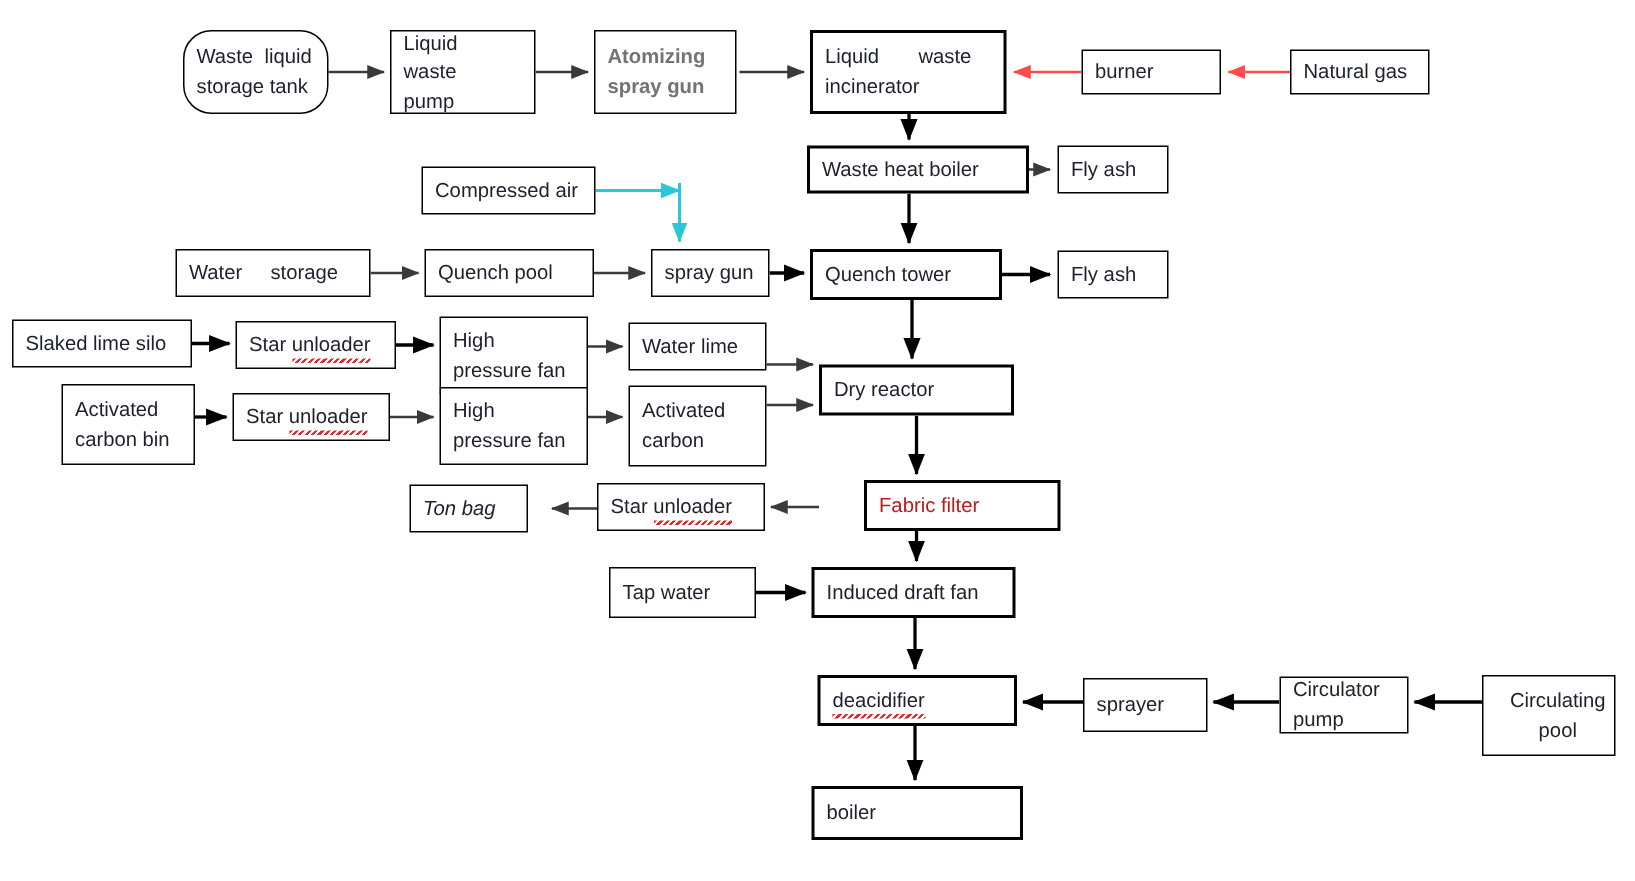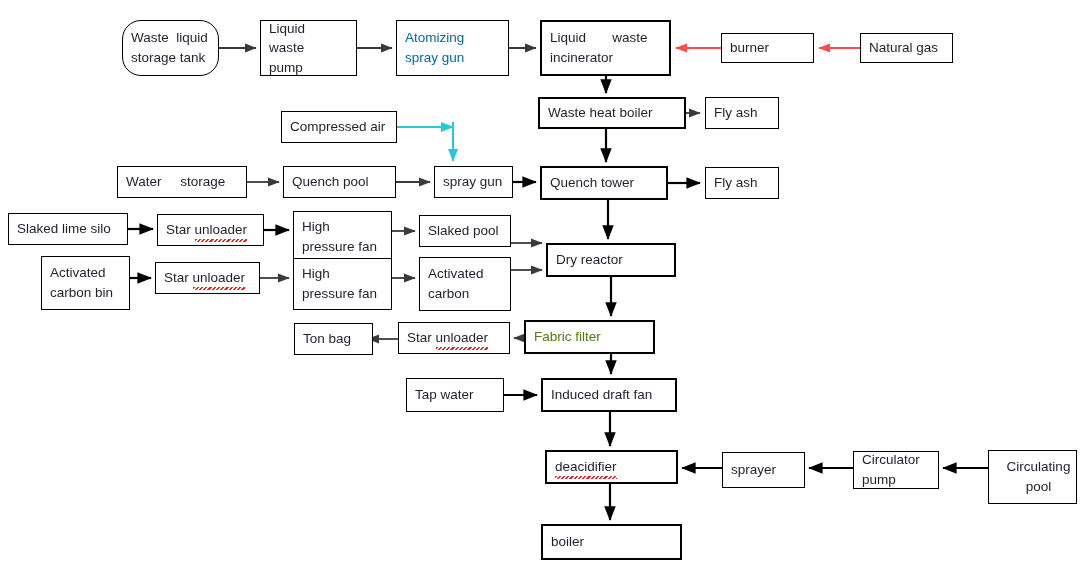--- a/index.html
+++ b/index.html
@@ -69,50 +69,50 @@
         <path d="M853,468 L809,468" fill="none" stroke="#000000" stroke-width="2.2" marker-end="url(#ah-black)"></path>
         <path d="M988,468 L943,468" fill="none" stroke="#000000" stroke-width="2.2" marker-end="url(#ah-black)"></path>
         <path d="M610,484 L610,520" fill="none" stroke="#000000" stroke-width="2.2" marker-end="url(#ah-black)"></path>
       </g>
   </svg>
   <div id="node-layer">
       <div class="node" style="left: 122px; top: 20px; width: 97px; height: 56px; border-color: rgb(0, 0, 0); color: rgb(31, 31, 46); border-radius: 19px;"><span>Waste  liquid
 storage tank</span></div>
       <div class="node" style="left: 260px; top: 20px; width: 97px; height: 56px; border-color: rgb(0, 0, 0); color: rgb(31, 31, 46);"><span>Liquid   waste
 pump</span></div>
-      <div class="node" style="left: 396px; top: 20px; width: 113px; height: 56px; border-color: rgb(0, 0, 0); color: #0369a1;"><span>Atomizing
+      <div class="node" style="left: 396px; top: 20px; width: 95px; height: 56px; border-color: rgb(0, 0, 0); color: #737373; font-weight: bold;"><span>Atomizing
 spray gun</span></div>
       <div class="node bold" style="left: 540px; top: 20px; width: 131px; height: 56px; border-color: rgb(0, 0, 0); color: rgb(31, 31, 46);"><span>Liquid       waste
 incinerator</span></div>
       <div class="node" style="left: 721px; top: 33px; width: 93px; height: 30px; border-color: rgb(0, 0, 0); color: rgb(31, 31, 46);"><span>burner</span></div>
       <div class="node" style="left: 860px; top: 33px; width: 93px; height: 30px; border-color: rgb(0, 0, 0); color: rgb(31, 31, 46);"><span>Natural gas</span></div>
       <div class="node bold" style="left: 538px; top: 97px; width: 148px; height: 32px; border-color: rgb(0, 0, 0); color: rgb(31, 31, 46);"><span>Waste heat boiler</span></div>
       <div class="node" style="left: 705px; top: 97px; width: 74px; height: 32px; border-color: rgb(0, 0, 0); color: rgb(31, 31, 46);"><span>Fly ash</span></div>
       <div class="node" style="left: 281px; top: 111px; width: 116px; height: 32px; border-color: rgb(0, 0, 0); color: rgb(31, 31, 46);"><span>Compressed air</span></div>
       <div class="node" style="left: 117px; top: 166px; width: 130px; height: 32px; border-color: rgb(0, 0, 0); color: rgb(31, 31, 46);"><span>Water     storage</span></div>
       <div class="node" style="left: 283px; top: 166px; width: 113px; height: 32px; border-color: rgb(0, 0, 0); color: rgb(31, 31, 46);"><span>Quench pool</span></div>
       <div class="node" style="left: 434px; top: 166px; width: 79px; height: 32px; border-color: rgb(0, 0, 0); color: rgb(31, 31, 46);"><span>spray gun</span></div>
       <div class="node bold" style="left: 540px; top: 166px; width: 128px; height: 34px; border-color: rgb(0, 0, 0); color: rgb(31, 31, 46);"><span>Quench tower</span></div>
       <div class="node" style="left: 705px; top: 167px; width: 74px; height: 32px; border-color: rgb(0, 0, 0); color: rgb(31, 31, 46);"><span>Fly ash</span></div>
       <div class="node" style="left: 8px; top: 213px; width: 120px; height: 32px; border-color: rgb(0, 0, 0); color: rgb(31, 31, 46);"><span>Slaked lime silo</span></div>
       <div class="node" style="left: 157px; top: 214px; width: 107px; height: 32px; border-color: rgb(0, 0, 0); color: rgb(31, 31, 46);"><span>Star <span class="spell">unloader</span></span></div>
       <div class="node" style="left: 293px; top: 211px; width: 99px; height: 52px; border-color: rgb(0, 0, 0); color: rgb(31, 31, 46);"><span>High
 pressure fan</span></div>
-      <div class="node" style="left: 419px; top: 215px; width: 92px; height: 32px; border-color: rgb(0, 0, 0); color: rgb(31, 31, 46);"><span>Slaked pool</span></div>
+      <div class="node" style="left: 419px; top: 215px; width: 92px; height: 32px; border-color: rgb(0, 0, 0); color: rgb(31, 31, 46);"><span>Water lime</span></div>
       <div class="node" style="left: 41px; top: 256px; width: 89px; height: 54px; border-color: rgb(0, 0, 0); color: rgb(31, 31, 46);"><span>Activated
 carbon bin</span></div>
       <div class="node" style="left: 155px; top: 262px; width: 105px; height: 32px; border-color: rgb(0, 0, 0); color: rgb(31, 31, 46);"><span>Star <span class="spell">unloader</span></span></div>
       <div class="node" style="left: 293px; top: 258px; width: 99px; height: 52px; border-color: rgb(0, 0, 0); color: rgb(31, 31, 46);"><span>High
 pressure fan</span></div>
       <div class="node" style="left: 419px; top: 257px; width: 92px; height: 54px; border-color: rgb(0, 0, 0); color: rgb(31, 31, 46);"><span>Activated
 carbon</span></div>
       <div class="node bold" style="left: 546px; top: 243px; width: 130px; height: 34px; border-color: rgb(0, 0, 0); color: rgb(31, 31, 46);"><span>Dry reactor</span></div>
-      <div class="node" style="left: 294px; top: 323px; width: 79px; height: 32px; border-color: rgb(0, 0, 0); color: rgb(31, 31, 46);"><span>Ton bag</span></div>
+      <div class="node" style="left: 273px; top: 323px; width: 79px; height: 32px; border-color: rgb(0, 0, 0); color: rgb(31, 31, 46); font-style: italic;"><span>Ton bag</span></div>
       <div class="node" style="left: 398px; top: 322px; width: 112px; height: 32px; border-color: rgb(0, 0, 0); color: rgb(31, 31, 46);"><span>Star <span class="spell">unloader</span></span></div>
-      <div class="node bold" style="left: 524px; top: 320px; width: 131px; height: 34px; border-color: rgb(0, 0, 0); color: #4d7c0f;"><span>Fabric filter</span></div>
+      <div class="node bold" style="left: 576px; top: 320px; width: 131px; height: 34px; border-color: rgb(0, 0, 0); color: #b91c1c;"><span>Fabric filter</span></div>
       <div class="node" style="left: 406px; top: 378px; width: 98px; height: 34px; border-color: rgb(0, 0, 0); color: rgb(31, 31, 46);"><span>Tap water</span></div>
       <div class="node bold" style="left: 541px; top: 378px; width: 136px; height: 34px; border-color: rgb(0, 0, 0); color: rgb(31, 31, 46);"><span>Induced draft fan</span></div>
       <div class="node bold" style="left: 545px; top: 450px; width: 133px; height: 34px; border-color: rgb(0, 0, 0); color: rgb(31, 31, 46);"><span><span class="spell">deacidifier</span></span></div>
       <div class="node" style="left: 722px; top: 452px; width: 83px; height: 36px; border-color: rgb(0, 0, 0); color: rgb(31, 31, 46);"><span>sprayer</span></div>
       <div class="node" style="left: 853px; top: 451px; width: 86px; height: 38px; border-color: rgb(0, 0, 0); color: rgb(31, 31, 46);"><span>Circulator
 pump</span></div>
       <div class="node center" style="left: 988px; top: 450px; width: 89px; height: 54px; border-color: rgb(0, 0, 0); color: rgb(31, 31, 46);"><span>Circulating
 pool</span></div>
       <div class="node bold" style="left: 541px; top: 524px; width: 141px; height: 36px; border-color: rgb(0, 0, 0); color: rgb(31, 31, 46);"><span>boiler</span></div>
     </div>

